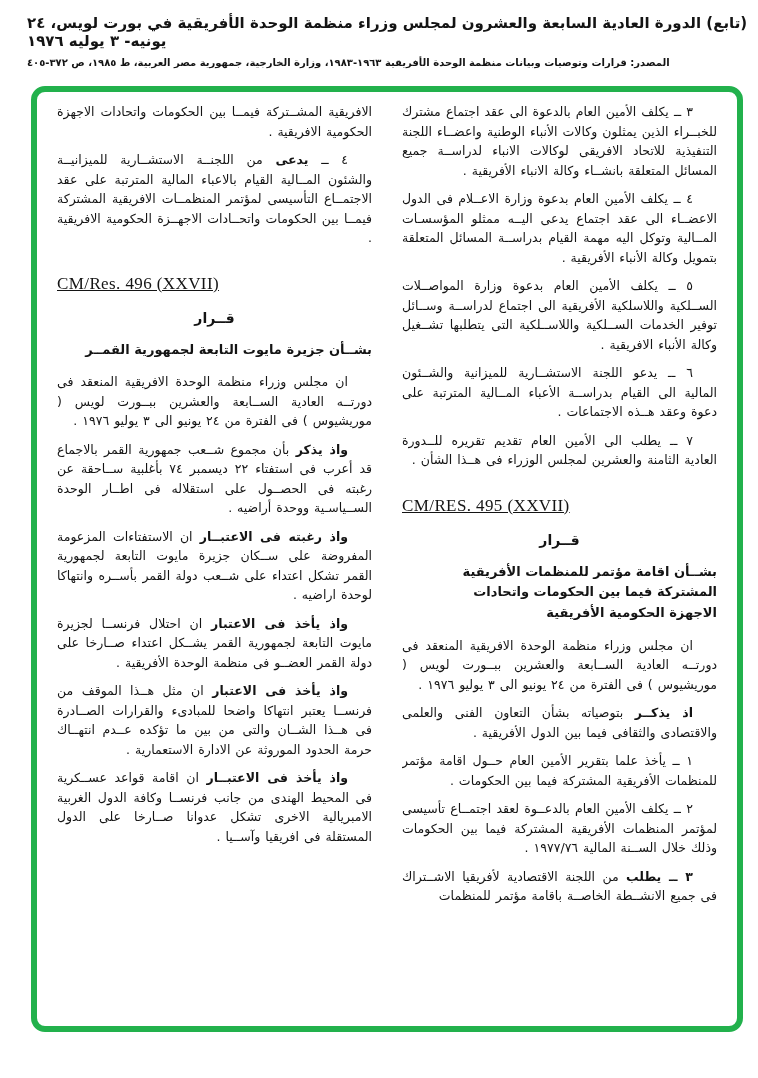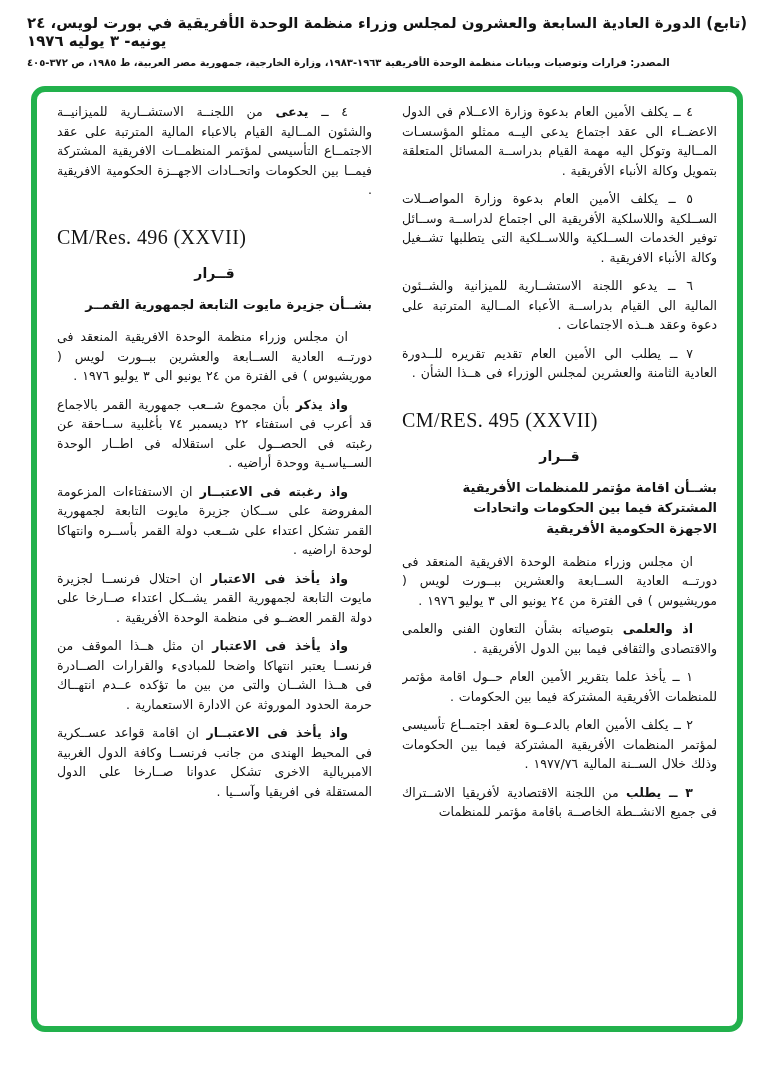--- a/index.html
+++ b/index.html
@@ -43,22 +43,23 @@
     font-size: 12.5px; line-height: 1.56;
     text-align: justify; text-indent: 24px;
     margin: 0 0 9px 0;
     word-spacing: 1px;
   }
   .para.noindent { text-indent: 0; }
   .para b { font-weight: bold; }
   .ref {
     direction: ltr; text-align: left;
     font-family: "Liberation Serif", serif;
-    font-size: 20px; letter-spacing: 0.4px;
+    font-size: 17px; letter-spacing: 0.4px;
     margin: 26px 0 16px 0;
+    text-decoration: underline;
   }
   .title {
     text-align: center; font-weight: bold;
     font-size: 14px; margin: 8px 0 14px 0;
     letter-spacing: 1px;
   }
   .subtitle {
     text-align: right; font-weight: bold;
     font-size: 13px; line-height: 1.6;
     margin: 0 0 12px 0;
@@ -74,34 +75,36 @@
 <div class="page">
 
   <div class="doc-header">
     <div class="line1">(تابع) الدورة العادية السابعة والعشرون لمجلس وزراء منظمة الوحدة الأفريقية في بورت لويس، ٢٤ يونيه- ٣ يوليه ١٩٧٦</div>
     <div class="line2">المصدر: قرارات وتوصيات وبيانات منظمة الوحدة الأفريقية ١٩٦٣-١٩٨٣، وزارة الخارجية، جمهورية مصر العربية، ط ١٩٨٥، ص ٣٧٢-٤٠٥</div>
   </div>
 
   <div class="frame">
     <div class="cols">
       <div class="col">
+          <p class="para">٣ ــ يكلف الأمين العام بالدعوة الى عقد اجتماع مشترك للخبــراء الذين يمثلون وكالات الأنباء الوطنية واعضــاء اللجنة التنفيذية للاتحاد الافريقى لوكالات الانباء لدراســة جميع المسائل المتعلقة بانشــاء وكالة الانباء الأفريقية .</p>
           <p class="para">٤ ــ يكلف الأمين العام بدعوة وزارة الاعــلام فى الدول الاعضــاء الى عقد اجتماع يدعى اليــه ممثلو المؤسسـات المــالية وتوكل اليه مهمة القيام بدراســة المسائل المتعلقة بتمويل وكالة الأنباء الأفريقية .</p>
           <p class="para">٥ ــ يكلف الأمين العام بدعوة وزارة المواصــلات الســلكية واللاسلكية الأفريقية الى اجتماع لدراســة وســائل توفير الخدمات الســلكية واللاســلكية التى يتطلبها تشــغيل وكالة الأنباء الافريقية .</p>
           <p class="para">٦ ــ يدعو اللجنة الاستشــارية للميزانية والشــئون المالية الى القيام بدراســة الأعباء المــالية المترتبة على دعوة وعقد هــذه الاجتماعات .</p>
           <p class="para">٧ ــ يطلب الى الأمين العام تقديم تقريره للــدورة العادية الثامنة والعشرين لمجلس الوزراء فى هــذا الشأن .</p>
           <div class="ref">CM/RES. 495 (XXVII)</div>
           <div class="title">قــرار</div>
           <div class="subtitle">بشــأن اقامة مؤتمر للمنظمات الأفريقية<br>المشتركة فيما بين الحكومات واتحادات<br>الاجهزة الحكومية الأفريقية</div>
           <p class="para">ان مجلس وزراء منظمة الوحدة الافريقية المنعقد فى دورتــه العادية الســابعة والعشرين ببــورت لويس ( موريشيوس ) فى الفترة من ٢٤ يونيو الى ٣ يوليو ١٩٧٦ .</p>
-          <p class="para"><b>اذ والعلمى</b> بتوصياته بشأن التعاون الفنى والعلمى والاقتصادى والثقافى فيما بين الدول الأفريقية .</p>
+          <p class="para"><b>اذ يذكــر</b> بتوصياته بشأن التعاون الفنى والعلمى والاقتصادى والثقافى فيما بين الدول الأفريقية .</p>
           <p class="para">١ ــ يأخذ علما بتقرير الأمين العام حــول اقامة مؤتمر للمنظمات الأفريقية المشتركة فيما بين الحكومات .</p>
           <p class="para">٢ ــ يكلف الأمين العام بالدعــوة لعقد اجتمــاع تأسيسى لمؤتمر المنظمات الأفريقية المشتركة فيما بين الحكومات وذلك خلال الســنة المالية ١٩٧٧/٧٦ .</p>
           <p class="para"><b>٣ ــ يطلب</b> من اللجنة الاقتصادية لأفريقيا الاشــتراك فى جميع الانشــطة الخاصــة باقامة مؤتمر للمنظمات</p>
         </div>
       <div class="col">
+          <p class="para noindent">الافريقية المشــتركة فيمــا بين الحكومات واتحادات الاجهزة الحكومية الافريقية .</p>
           <p class="para">٤ ــ <b>يدعى</b> من اللجنــة الاستشــارية للميزانيــة والشئون المــالية القيام بالاعباء المالية المترتبة على عقد الاجتمــاع التأسيسى لمؤتمر المنظمــات الافريقية المشتركة فيمــا بين الحكومات واتحــادات الاجهــزة الحكومية الافريقية .</p>
           <div class="ref">CM/Res. 496 (XXVII)</div>
           <div class="title">قــرار</div>
           <div class="subtitle">بشــأن جزيرة مايوت التابعة لجمهورية القمــر</div>
           <p class="para">ان مجلس وزراء منظمة الوحدة الافريقية المنعقد فى دورتــه العادية الســابعة والعشرين ببــورت لويس ( موريشيوس ) فى الفترة من ٢٤ يونيو الى ٣ يوليو ١٩٧٦ .</p>
           <p class="para"><b>واذ يذكر</b> بأن مجموع شــعب جمهورية القمر بالاجماع قد أعرب فى استفتاء ٢٢ ديسمبر ٧٤ بأغلبية ســاحقة عن رغبته فى الحصــول على استقلاله فى اطــار الوحدة الســياسـية ووحدة أراضيه .</p>
           <p class="para"><b>واذ رغبته فى الاعتبــار</b> ان الاستفتاءات المزعومة المفروضة على ســكان جزيرة مايوت التابعة لجمهورية القمر تشكل اعتداء على شــعب دولة القمر بأســره وانتهاكا لوحدة اراضيه .</p>
           <p class="para"><b>واذ يأخذ فى الاعتبار</b> ان احتلال فرنســا لجزيرة مايوت التابعة لجمهورية القمر يشــكل اعتداء صــارخا على دولة القمر العضــو فى منظمة الوحدة الأفريقية .</p>
           <p class="para"><b>واذ يأخذ فى الاعتبار</b> ان مثل هــذا الموقف من فرنســا يعتبر انتهاكا واضحا للمبادىء والقرارات الصــادرة فى هــذا الشــان والتى من بين ما تؤكده عــدم انتهــاك حرمة الحدود الموروثة عن الادارة الاستعمارية .</p>
           <p class="para"><b>واذ يأخذ فى الاعتبــار</b> ان اقامة قواعد عســكرية فى المحيط الهندى من جانب فرنســا وكافة الدول الغربية الامبريالية الاخرى تشكل عدوانا صــارخا على الدول المستقلة فى افريقيا وآســيا .</p>

